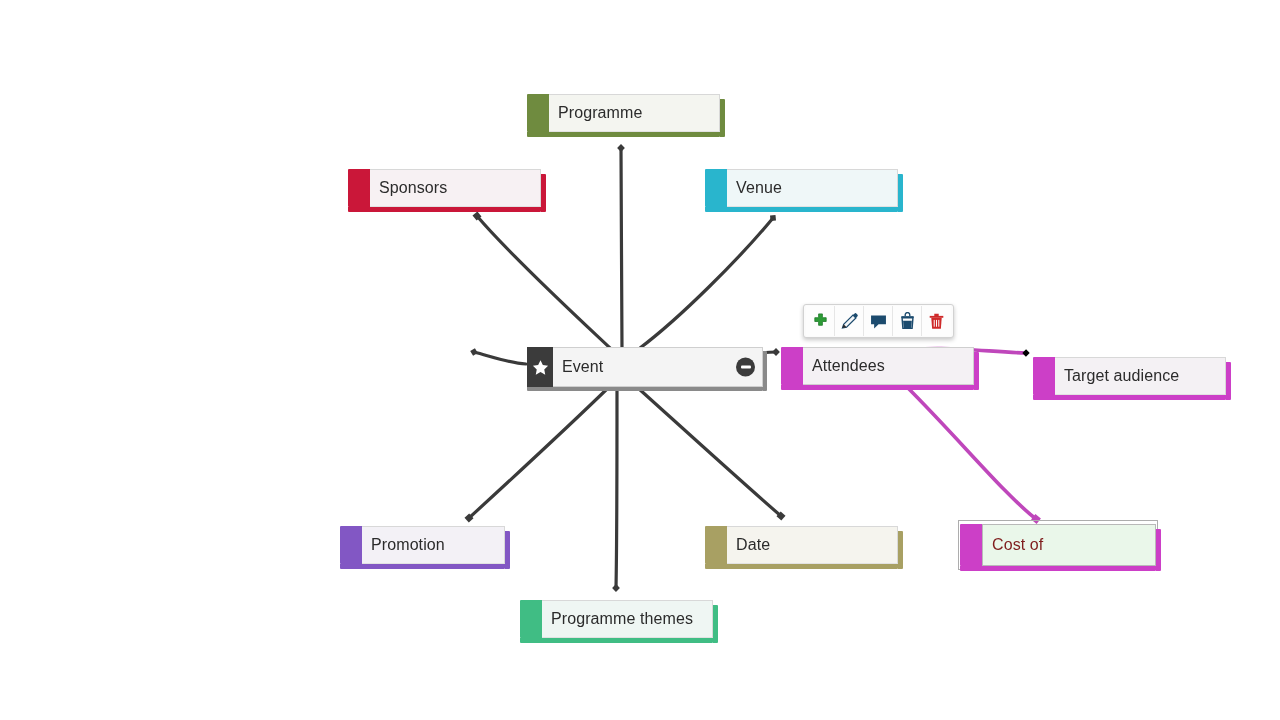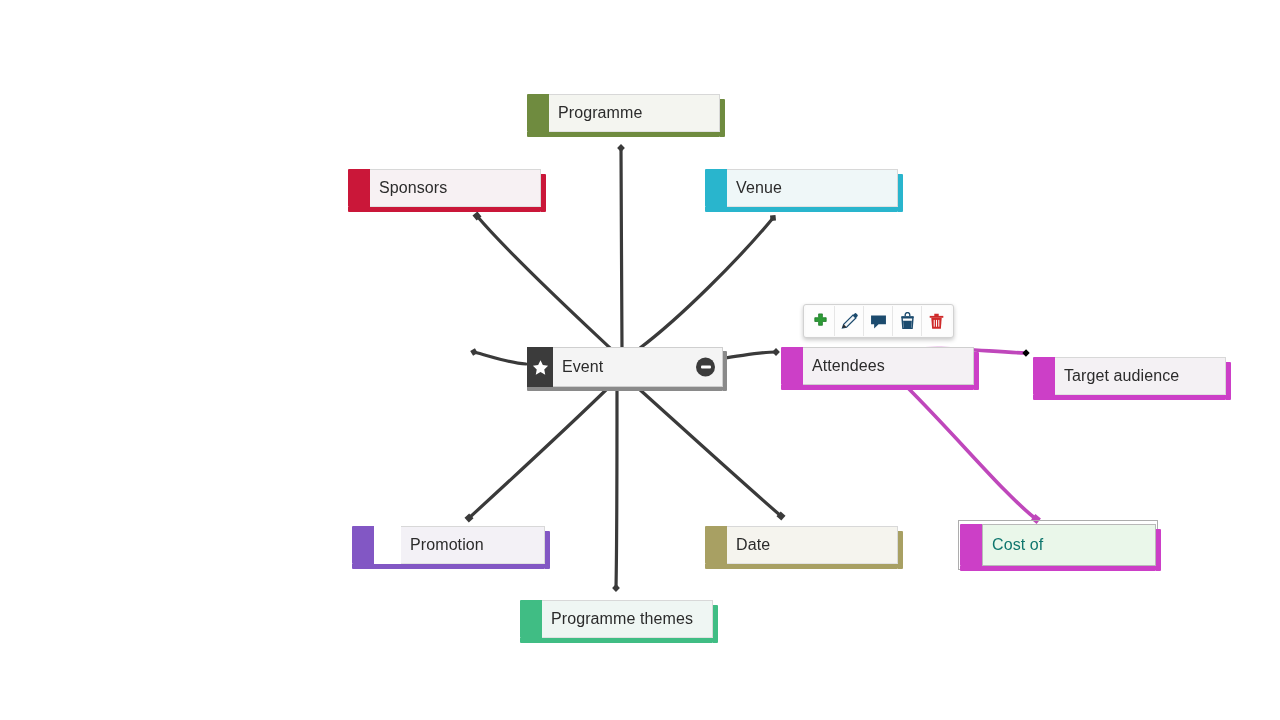--- a/index.html
+++ b/index.html
@@ -68,21 +68,21 @@
     right: -5px; top: 5px;
     width: 5px;
     height: 100%;
     border-radius: 0 1px 1px 0;
   }
 
   
   #node-event {
     left: 527px;
     top: 347px;
-    width: 196px;
+    width: 236px;
     height: 40px;
     display: flex;
     align-items: stretch;
   }
   #node-event .star-box {
     width: 26px;
     flex: 0 0 26px;
     background: #3b3b3b;
     display: flex;
     align-items: center;
@@ -144,21 +144,21 @@
     border: 1px solid #adadad;
     background: transparent;
     pointer-events: none;
   }
   #node-costof .body {
     background: #eaf7ea;
     border: 1px solid #b9b9b9;
   }
   #node-costof .edit-text {
     font-size: 16px;
-    color: #0f766e;
+    color: #7f1d1d;
   }
 
   
   #node-attendees .body { border-color: #cfcfcf; }
 
   
   #node-toolbar {
     position: absolute;
     left: 803px;
     top: 304px;
@@ -261,21 +261,21 @@
     <div class="ledge-r" style="background: rgb(204, 63, 199);"></div>
   </div>
 
   <div class="node" id="node-target" style="left:1033px; top:347px; width:193px;margin-top:10px;">
     <div class="tab" style="background: rgb(204, 63, 199);"></div>
     <div class="body" style="background: rgb(244, 241, 244);">Target audience</div>
     <div class="ledge-b" style="background: rgb(204, 63, 199);"></div>
     <div class="ledge-r" style="background: rgb(204, 63, 199);"></div>
   </div>
 
-  <div class="node" id="node-promotion" style="left:352px; top:526px; width:193px;gap:27px;">
+  <div class="node" id="node-promotion" style="left:340px; top:526px; width:165px;">
     <div class="tab" style="background: rgb(130, 87, 196);"></div>
     <div class="body" style="background: rgb(243, 241, 246);">Promotion</div>
     <div class="ledge-b" style="background: rgb(130, 87, 196);"></div>
     <div class="ledge-r" style="background: rgb(130, 87, 196);"></div>
   </div>
 
   <div class="node" id="node-date" style="left:705px; top:526px; width:193px;border-radius:6px;">
     <div class="tab" style="background: rgb(168, 160, 99);"></div>
     <div class="body" style="background: rgb(245, 244, 238);">Date</div>
     <div class="ledge-b" style="background: rgb(168, 160, 99);"></div>

